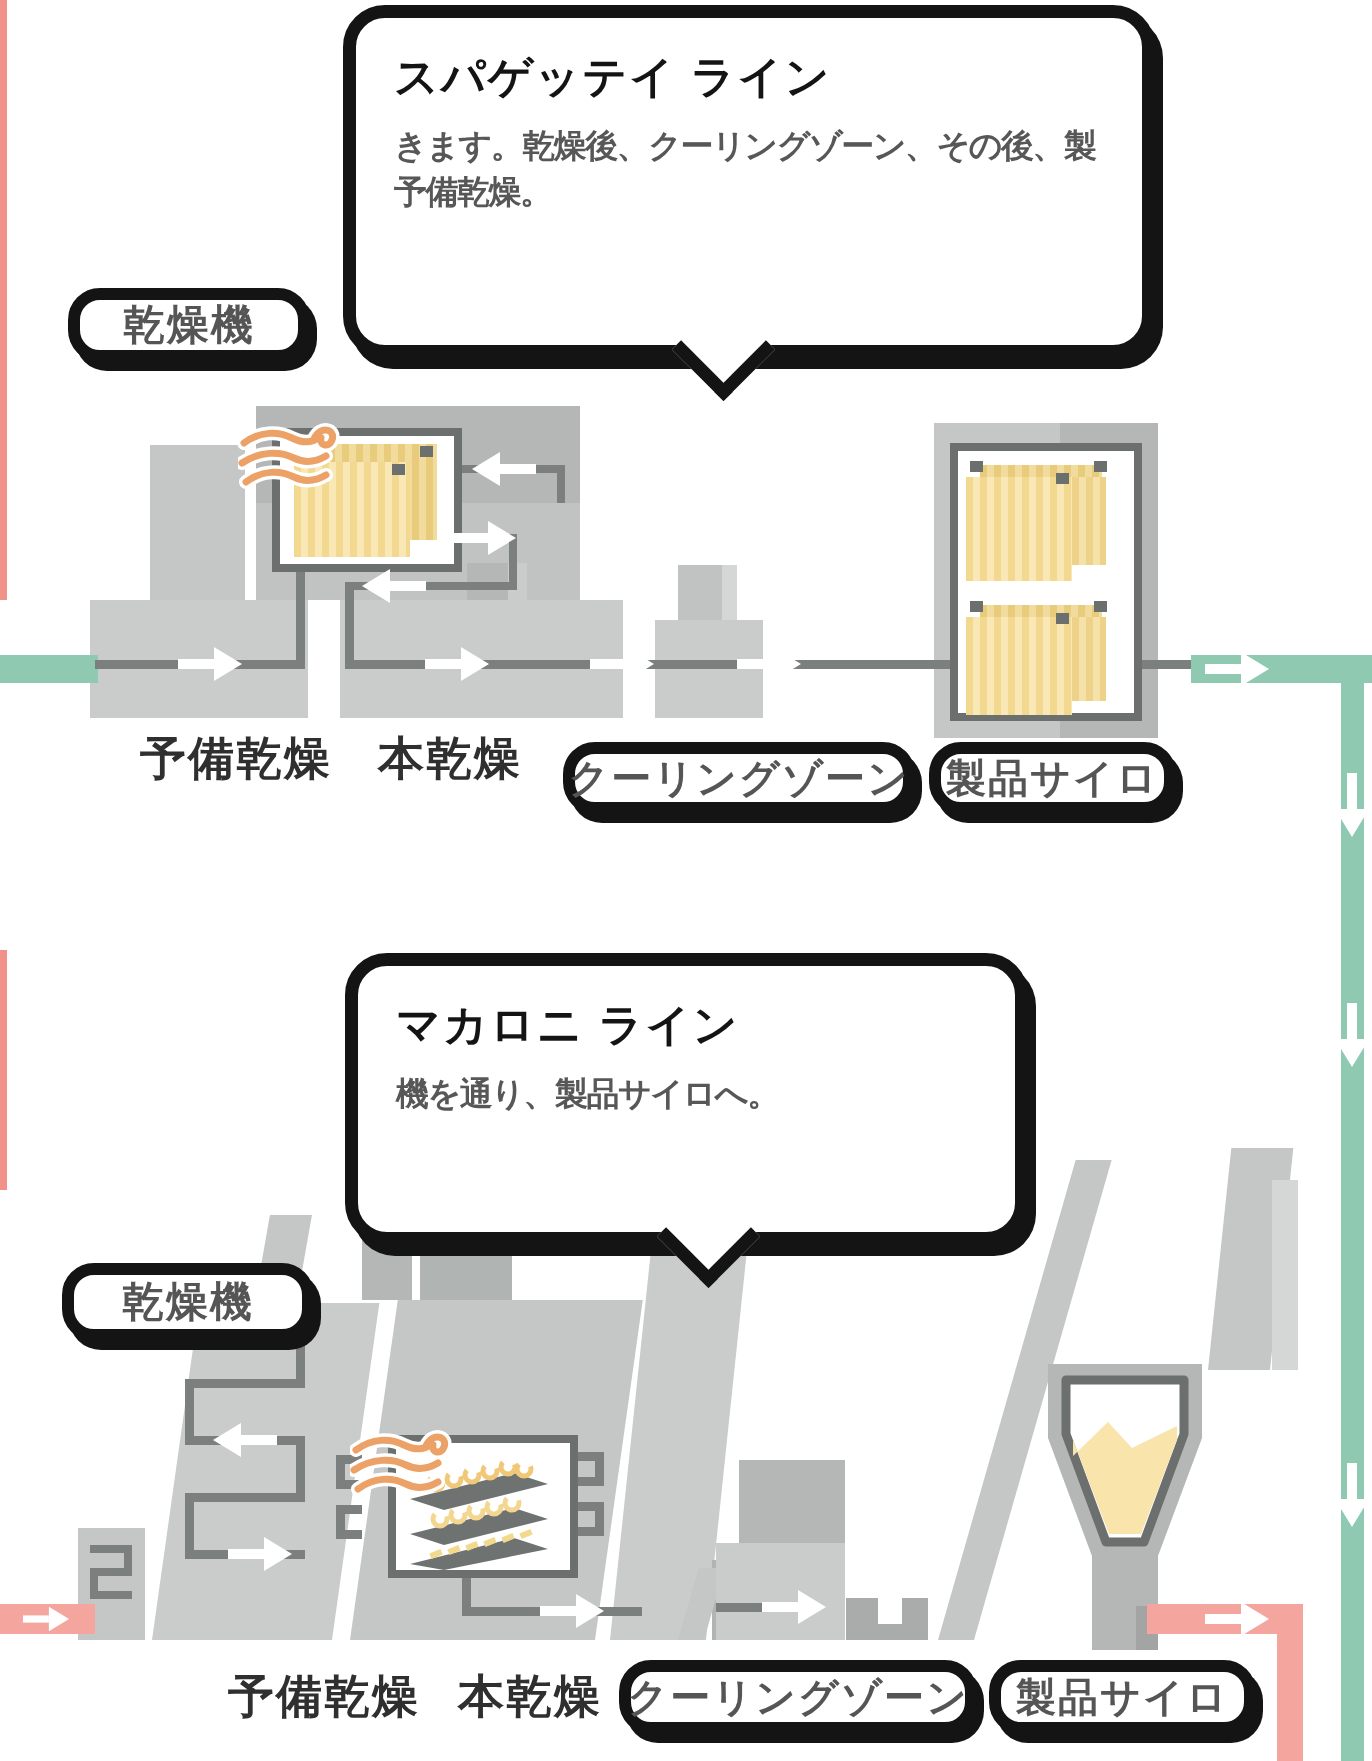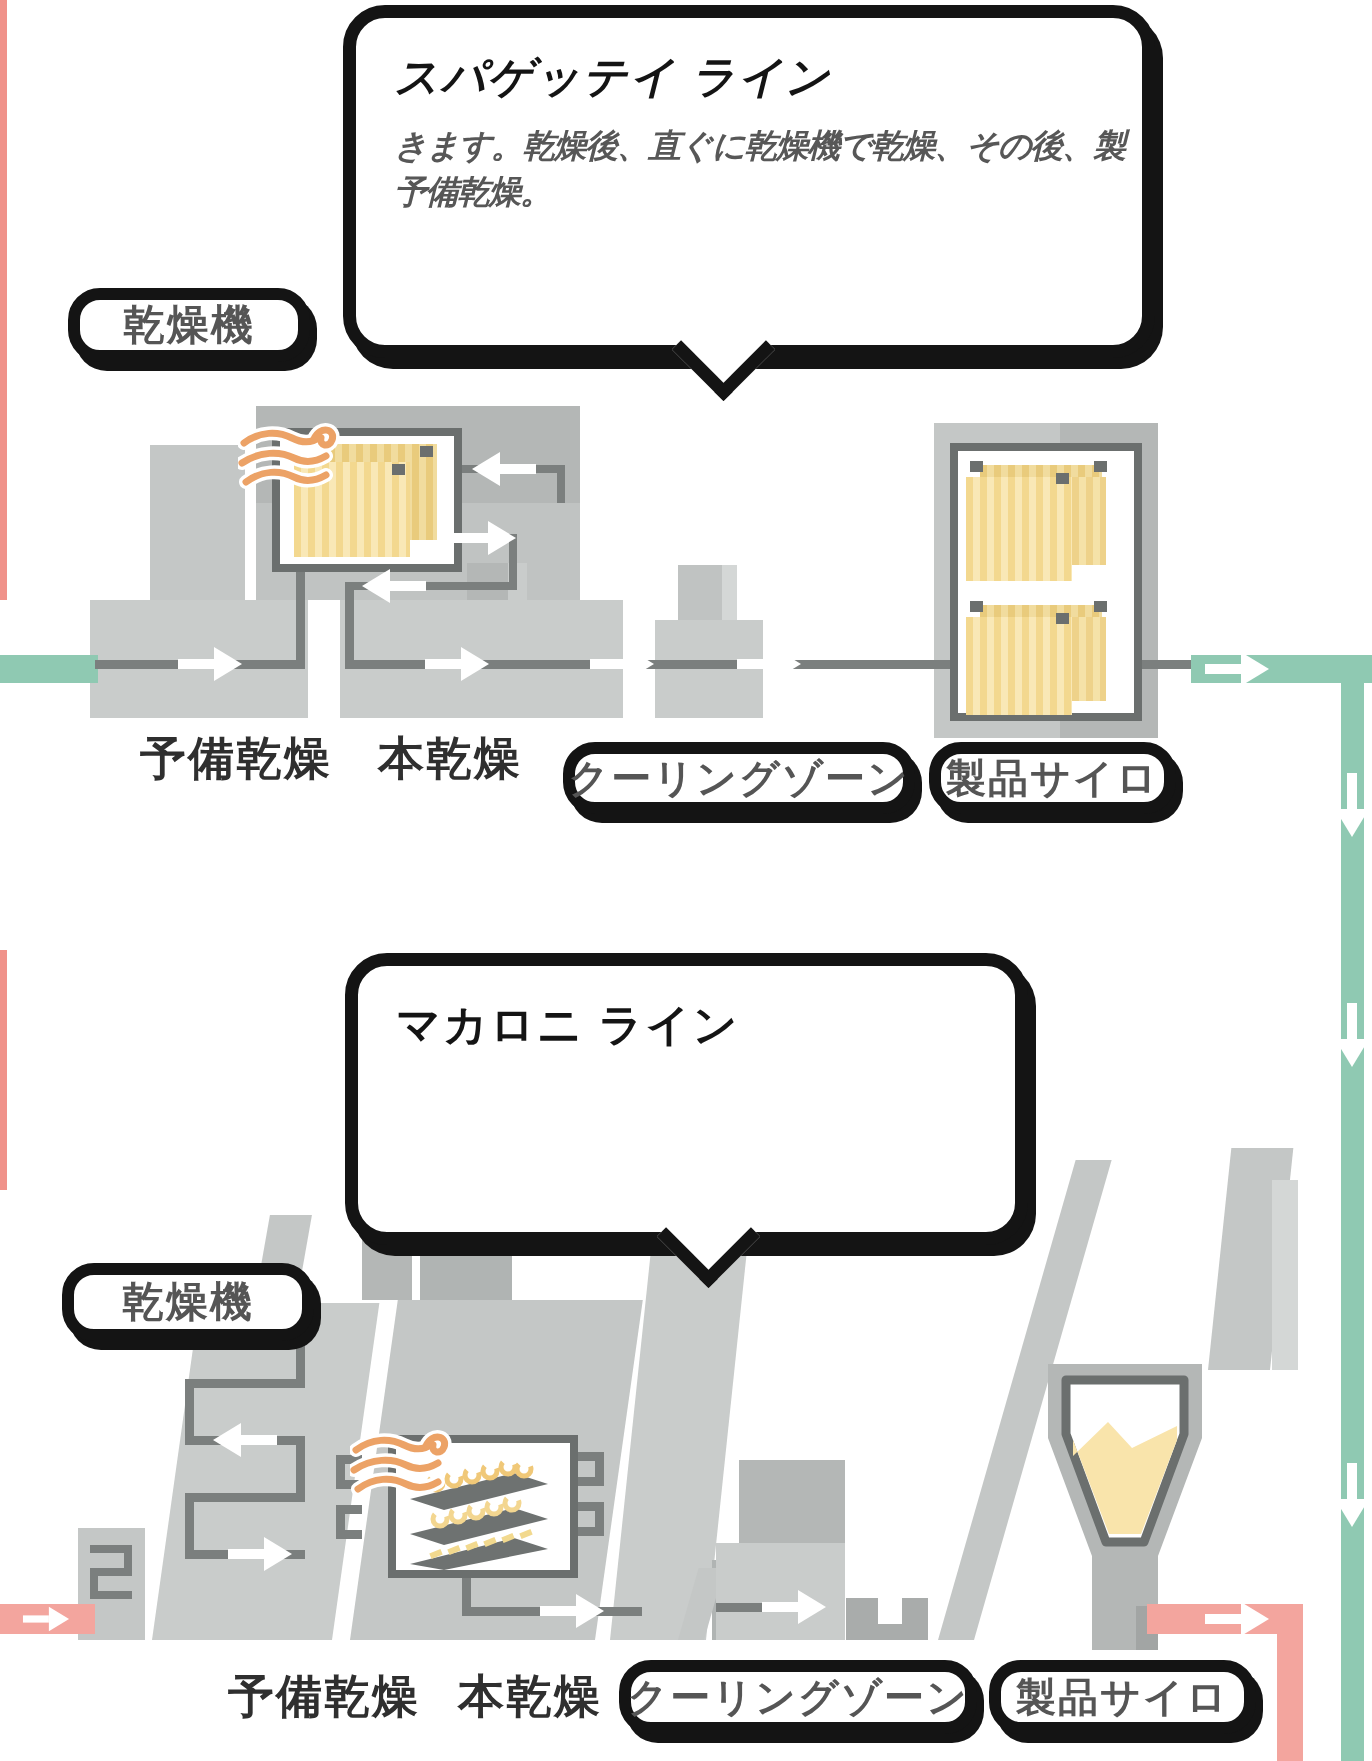--- a/index.html
+++ b/index.html
@@ -162,43 +162,44 @@
     </div>
   <div class="ar d" style="left:1320px;top:1018px;">
       <i class="s"></i>
       <i class="h"></i>
     </div>
   <div class="ar d" style="left:1320px;top:1478px;">
       <i class="s"></i>
       <i class="h"></i>
     </div>
 
-  <div class="bubble" style="left:343px;top:5px;width:812px;height:353px;font-style:italic;">
+  <div class="bubble" style="left:343px;top:5px;width:812px;height:353px;">
     <div class="tt">スパゲッテイ ライン</div>
-    <div class="bl">きます。乾燥後、直ぐに乾燥機で乾燥、その後、製</div>
+    <div class="bl">きます。乾燥後、クーリングゾーン、その後、製</div>
     <div class="bl">予備乾燥。</div>
     <div class="tail" style="left:331px;"></div>
   </div>
 
   <div class="pill" style="left:68px;top:288px;width:242px;height:74px;">
     <span>乾燥機</span>
   </div>
   <div class="lbl" style="left:140px;top:728px;">予備乾燥</div>
   <div class="lbl" style="left:378px;top:728px;">本乾燥</div>
   <div class="pill" style="left:563px;top:742px;width:352px;height:72px;font-size:40px;">
     <span>クーリングゾーン</span>
   </div>
   <div class="pill" style="left:929px;top:742px;width:247px;height:72px;font-size:40px;">
     <span>製品サイロ</span>
   </div>
 
   <div class="bk band red" style="left:0;top:950px;width:7px;height:240px;"></div>
 
   <div class="bubble" style="left:345px;top:953px;width:683px;height:292px;">
     <div class="tt">マカロニ ライン</div>
+    <div class="bl">機を通り、製品サイロへ。</div>
     <div class="tail" style="left:314px;"></div>
   </div>
 
   <div class="pill" style="left:62px;top:1263px;width:252px;height:78px;">
     <span>乾燥機</span>
   </div>
 
   <div class="bk g2 skB" style="left:195px;top:1215px;width:42px;height:425px;"></div>
   <div class="bk g1 skA" style="left:152px;top:1303px;width:180px;height:337px;"></div>
   <div class="bk g2" style="left:78px;top:1528px;width:67px;height:112px;"></div>

